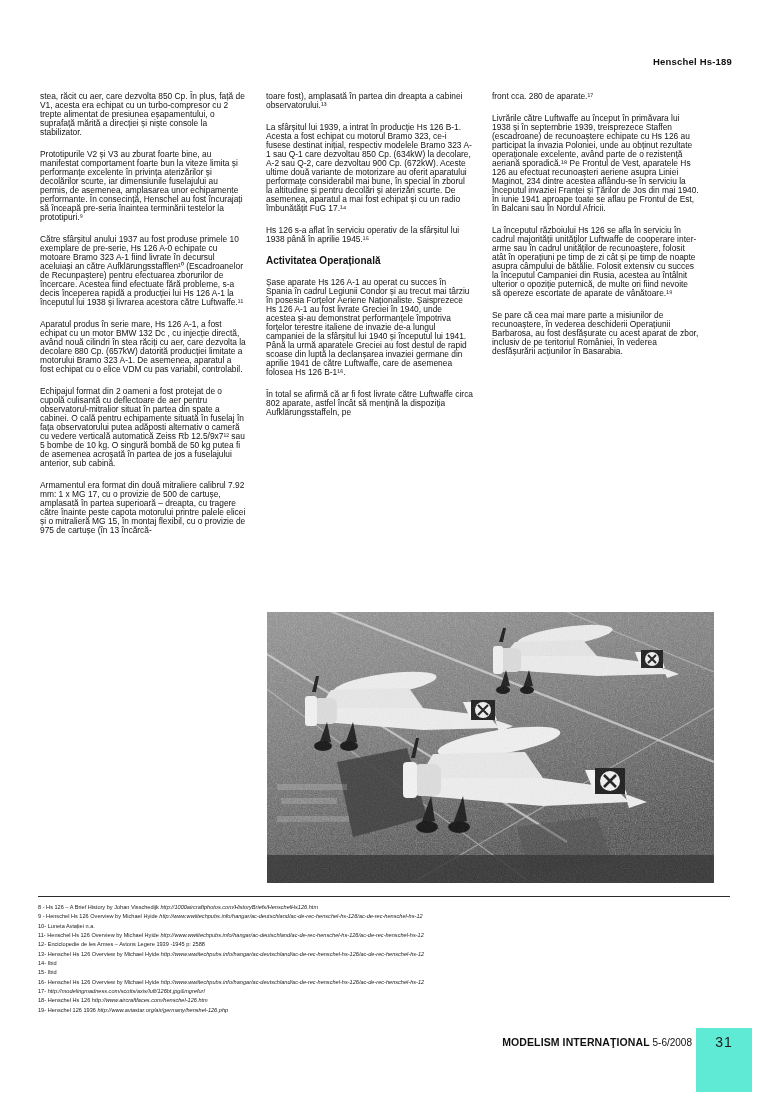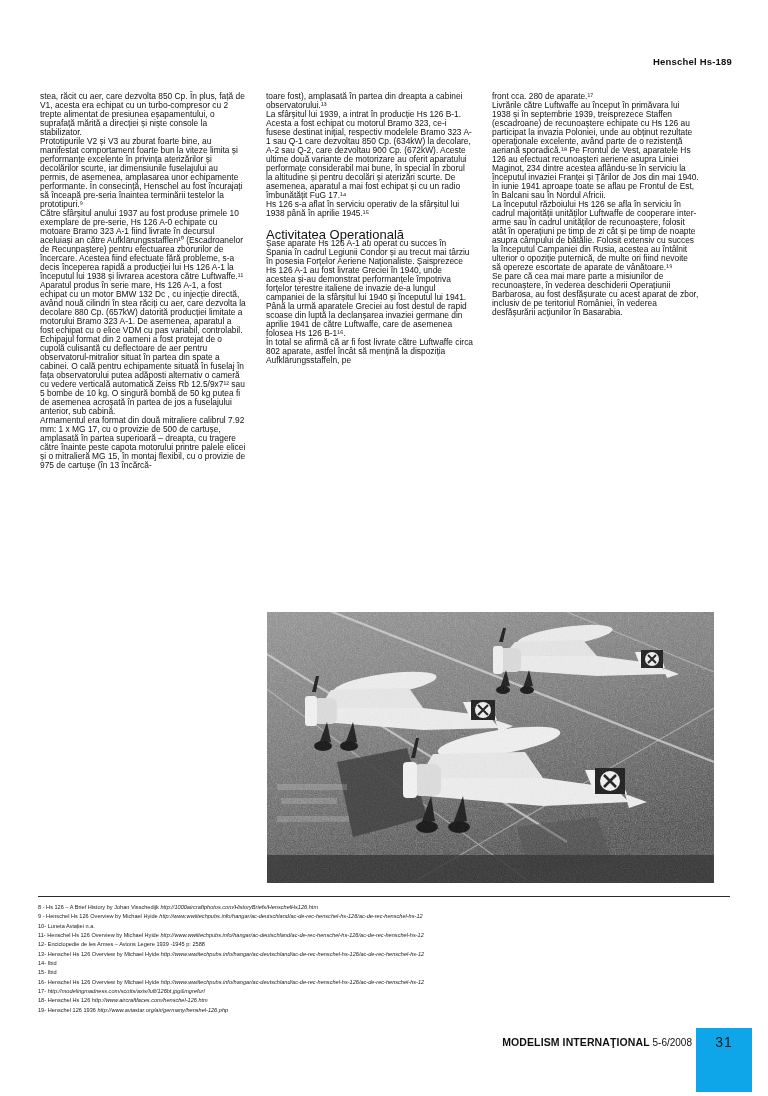--- a/index.html
+++ b/index.html
@@ -47,25 +47,25 @@
     text-align: left;
     color: #131313;
   }
   .col-1 { left: 0px; }
   .col-2 { left: 226px; }
   .col-3 { left: 452px; }
 
   .col p {
     margin: 0;
   }
-  .col p + p { margin-top: 0px; }
+  .col p + p { margin-top: 13px; }
 
   .subhead {
-    font-weight: normal;
-    font-size: 13px;
+    font-weight: bold;
+    font-size: 10px;
     margin-top: 12px !important;
     margin-bottom: 0px;
   }
 
   
   .photo-wrap {
     position: absolute;
     left: 267px;
     top: 612px;
     width: 447px;
@@ -123,21 +123,21 @@
     font-weight: normal;
     font-size: 10px;
     letter-spacing: 0;
   }
   .page-number-box {
     position: absolute;
     right: 16px;
     top: -4px;
     width: 56px;
     height: 64px;
-    background: #0ea5e9;
+    background: #5eead4;
   }
   .page-number {
     position: absolute;
     left: 0;
     top: 6px;
     width: 56px;
     text-align: center;
     font-size: 14px;
     color: #1a1a1a;
     letter-spacing: 1px;

